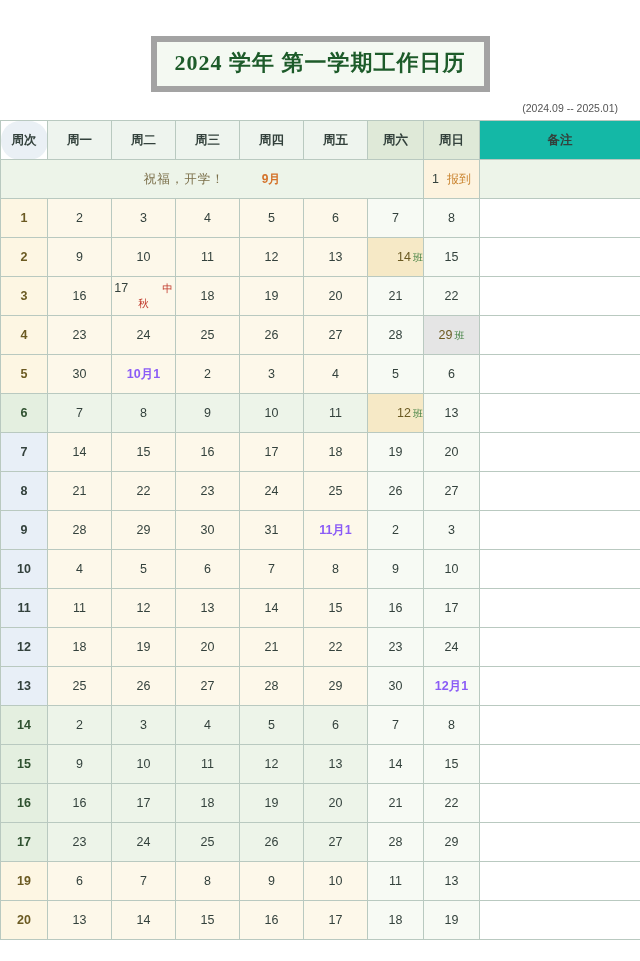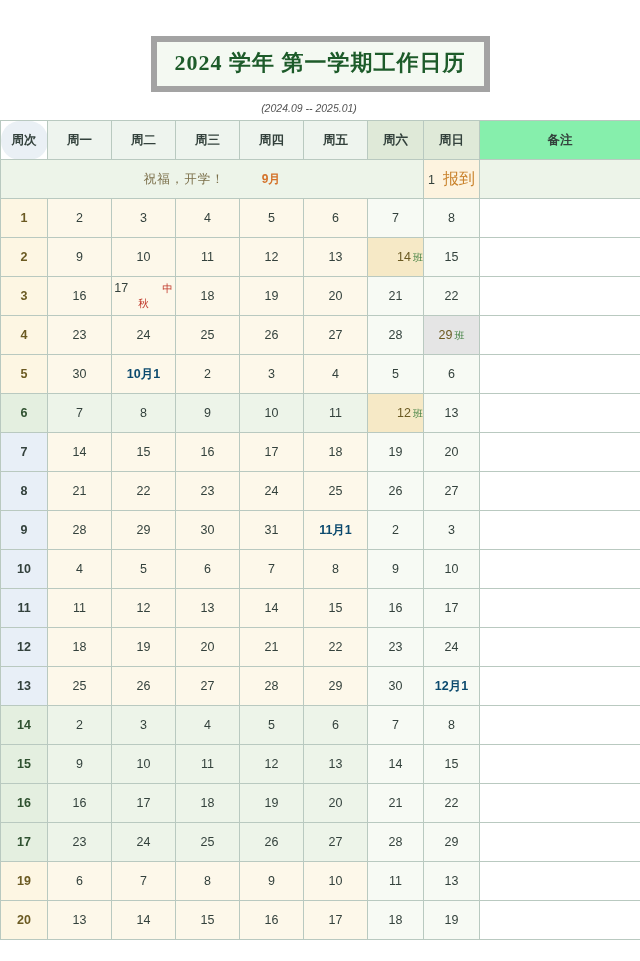--- a/index.html
+++ b/index.html
@@ -32,25 +32,24 @@
     border: 6px solid #a3a3a3;
     background: #f4f9f2;
     padding: 6px 18px 8px 18px;
     font-size: 22px;
     font-weight: bold;
     letter-spacing: 1px;
     color: #1d5b2a;
     font-family: "Liberation Serif", serif;
   }
   .subtitle {
-    text-align: center;
+    text-align: right;
     font-size: 10.5px;
     color: #555;
     margin: 10px 22px 6px 0;
-    font-style: italic;
   }
   
   table.cal {
     border-collapse: collapse;
     margin: 0 auto;
     width: 608px;
     table-layout: fixed;
   }
   table.cal th, table.cal td {
     border: 1px solid #b9c9c0;
@@ -70,21 +69,21 @@
 
   thead th {
     font-weight: bold;
     font-size: 13px;
     height: 40px;
     background: #eef4ee;
     color: #2f4539;
   }
   th.h-week { background: #eaf0f5; border-radius: 19px; }
   th.h-sat, th.h-sun { background: #dfe9d8; }
-  th.h-note { background: #86efac; }
+  th.h-note { background: #14b8a6; }
 
   
   td.wk {
     font-weight: bold;
     font-size: 12px;
     background: #e8eff7;
     color: #25405e;
   }
   td.wk.green { background: #e4efe0; color: #2f5130; }
   td.wk.cream { background: #fdf6e3; color: #6b5a22; }
@@ -94,37 +93,37 @@
   td.d { background: #fdf8ea; }
   td.d.green { background: #edf4e9; }
   td.sat { background: #f7faf4; color: #6d7a6b; }
   td.sun { background: #f7faf4; color: #6d7a6b; }
   td.sat.hl { background: #f6e9c6; color: #6b5a22; text-align: right; }
   td.sun.hl { background: #e5e5e5; color: #6b5a22; }
   td.note { background: #ffffff; }
 
   
   .mon {
-    color: #0c4a6e;
+    color: #8b5cf6;
     font-weight: bold;
   }
   .tag {
     color: #c0392b;
     font-size: 10.5px;
     margin-left: 12px;
     padding-left: 22px;
   }
   .tag-green {
     color: #3f7f3f;
     font-size: 10px;
     margin-left: 2px;
   }
   .tag-orange {
     color: #c9822c;
-    font-size: 16px;
+    font-size: 12px;
     margin-left: 8px;
   }
   .banner-row td {
     background: #edf4e9;
     height: 38px;
   }
   .banner-text {
     font-size: 12.5px;
     color: #7b6f4a;
     letter-spacing: 1px;

